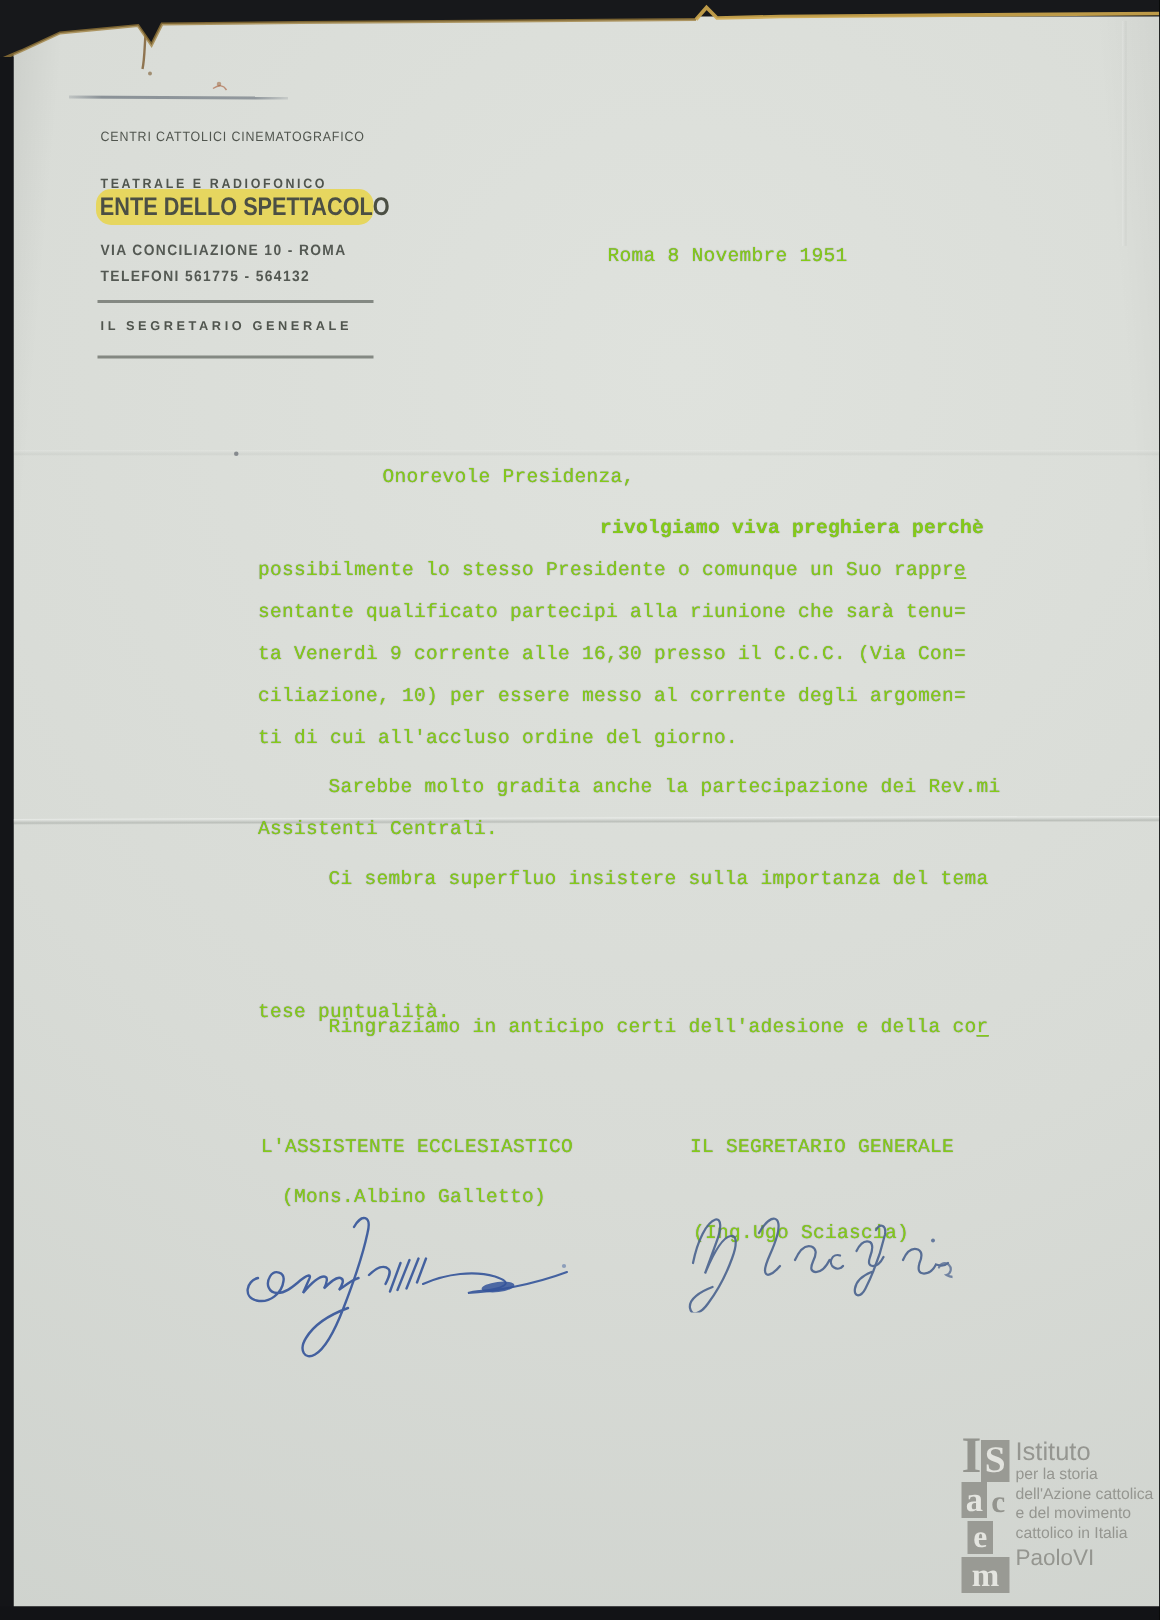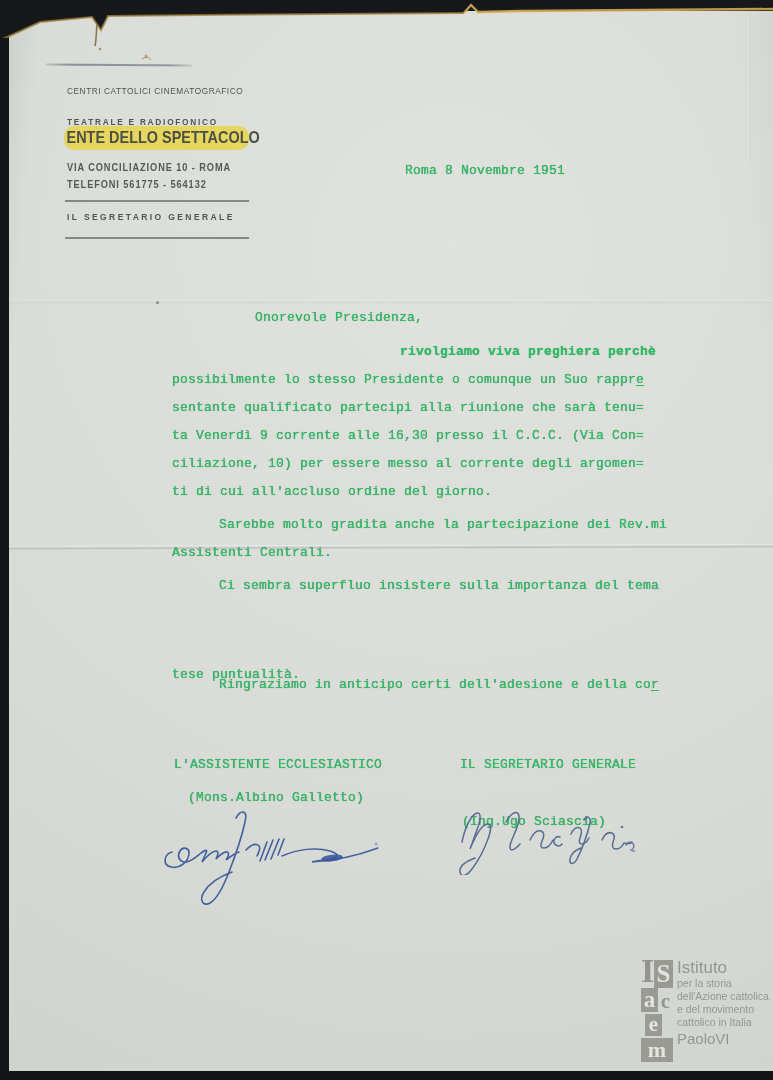--- a/index.html
+++ b/index.html
@@ -44,21 +44,21 @@
   .lh-tel  { left:67px; top:179px; font-size:10px; letter-spacing:1px; font-weight:bold; color:#545953; }
   .lh-tel .sx { transform:scaleX(.92); }
   .lh-rule { position:absolute; left:65px; width:184px; height:1.5px; background:#6e736d; opacity:.8; z-index:5; }
   .lh-rule-1 { top:200px; }
   .lh-rule-2 { top:237px; }
   .lh-role { left:67px; top:212px; font-size:8.5px; letter-spacing:2.4px; font-weight:bold; color:#50554e; }
 
   
   .tw { position:absolute; z-index:5; white-space:pre;
         font-family:"Liberation Mono","DejaVu Sans Mono",monospace;
-        font-size:13px; letter-spacing:.2px; color:#22c55e;
+        font-size:13px; letter-spacing:.2px; color:#84cc16;
         text-shadow:0 0 .7px rgba(62,68,80,.75); }
   .uend { text-decoration:underline; text-underline-offset:2px; }
 
   
   .sig-svg { position:absolute; z-index:5; }
 
   
   .wm { position:absolute; left:641px; top:956px; width:130px; height:112px; opacity:.92; z-index:5; }
   .wm-col { position:absolute; left:0; top:2px; width:32px; height:106px;
             font-family:"Liberation Serif","DejaVu Serif",serif; font-weight:bold; }

